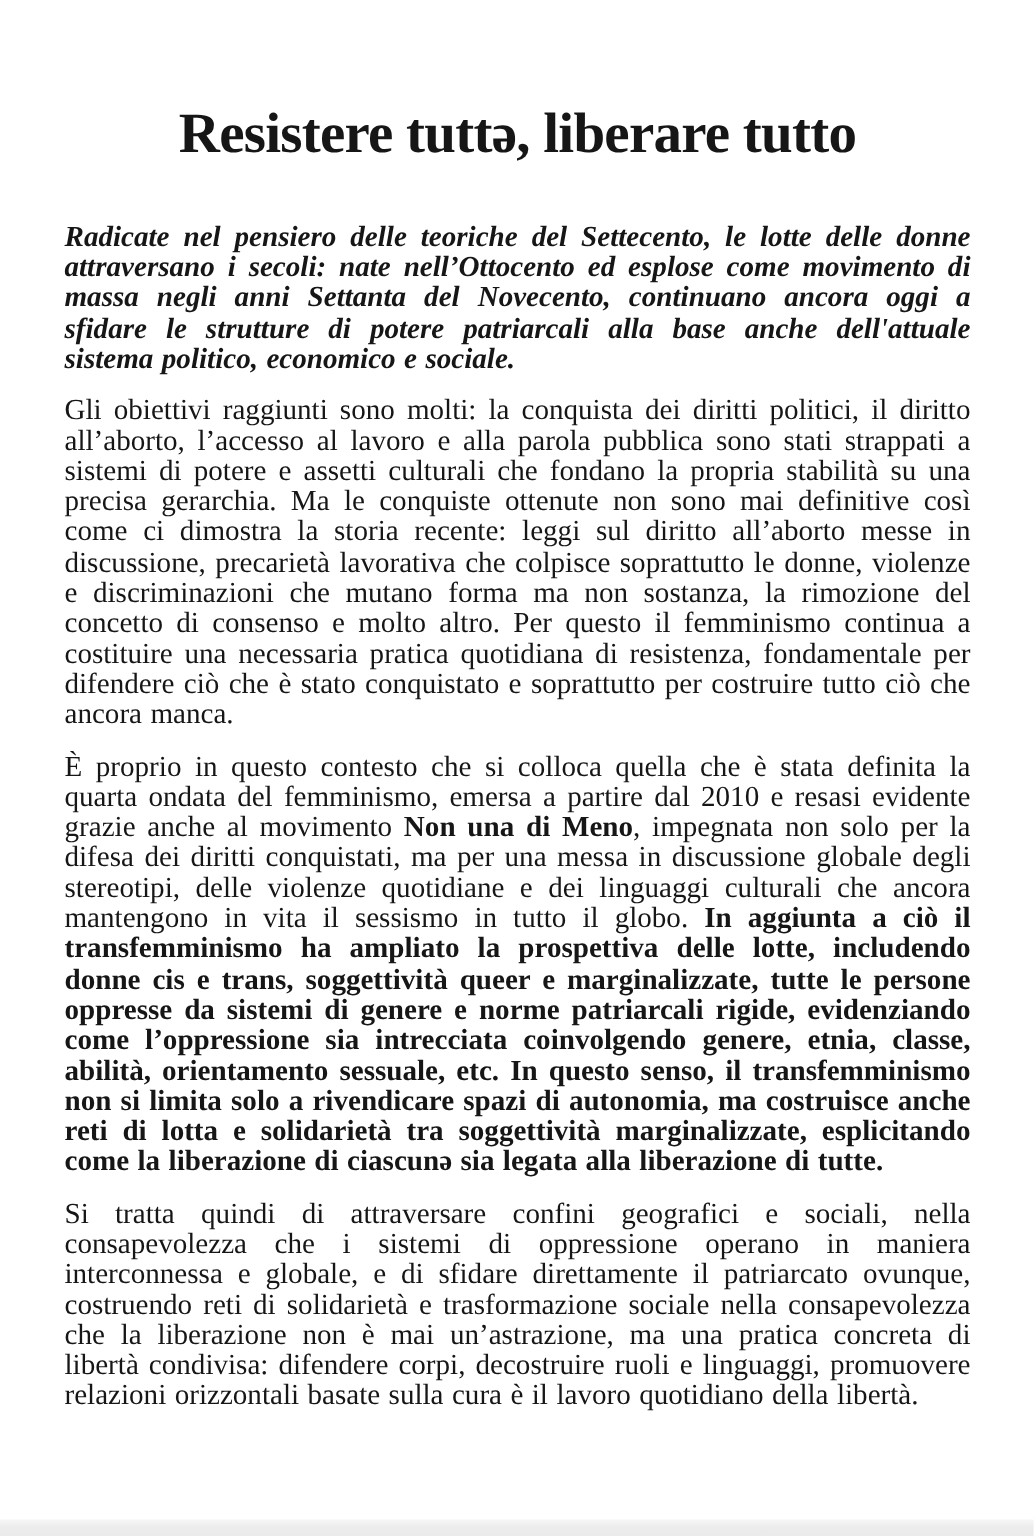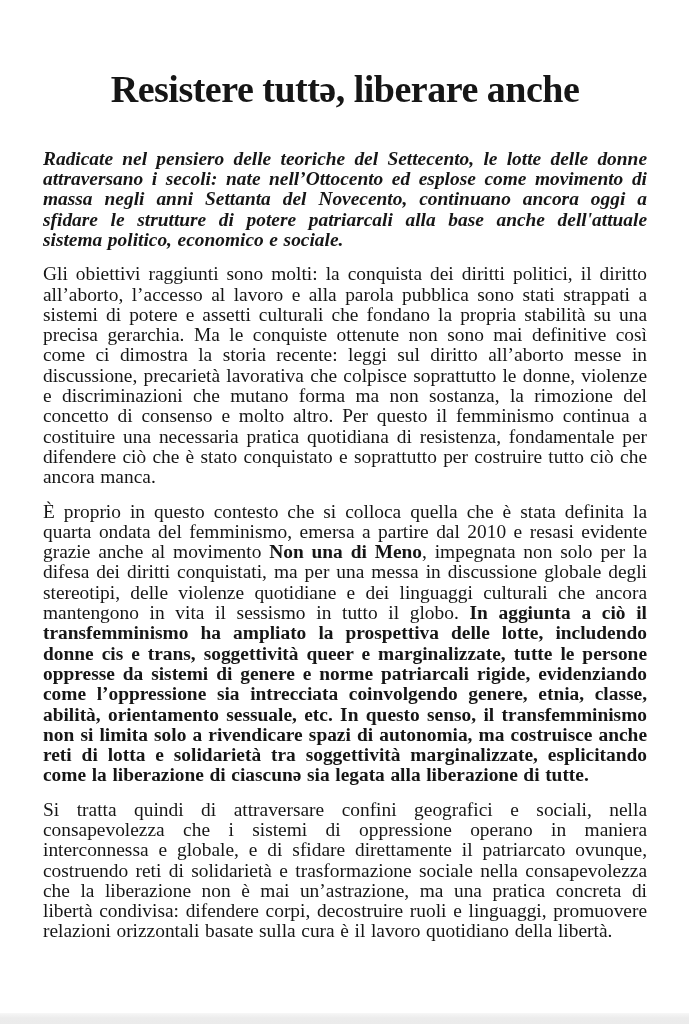--- a/index.html
+++ b/index.html
@@ -50,21 +50,21 @@
     width: 100%;
     height: 11px;
     background: linear-gradient(#f7f7f7, #ececec 45%, #ebebeb);
   }
 </style>
 </head>
 <body>
 
 <div class="page">
 
-  <h1 class="title">Resistere tuttə, liberare anche</h1>
+  <h1 class="title">Resistere tuttə, liberare tutto</h1>
 
   <p class="para intro"><span class="seg-bold seg-italic">Radicate nel pensiero delle teoriche del Settecento, le lotte delle donne attraversano i secoli: nate nell’Ottocento ed esplose come movimento di massa negli anni Settanta del Novecento, continuano ancora oggi a sfidare le strutture di potere patriarcali alla base anche dell'attuale sistema politico, economico e sociale.</span></p>
 
   <p class="para"><span>Gli obiettivi raggiunti sono molti: la conquista dei diritti politici, il diritto all’aborto, l’accesso al lavoro e alla parola pubblica sono stati strappati a sistemi di potere e assetti culturali che fondano la propria stabilità su una precisa gerarchia. Ma le conquiste ottenute non sono mai definitive così come ci dimostra la storia recente: leggi sul diritto all’aborto messe in discussione, precarietà lavorativa che colpisce soprattutto le donne, violenze e discriminazioni che mutano forma ma non sostanza, la rimozione del concetto di consenso e molto altro. Per questo il femminismo continua a costituire una necessaria pratica quotidiana di resistenza, fondamentale per difendere ciò che è stato conquistato e soprattutto per costruire tutto ciò che ancora manca.</span></p>
 
   <p class="para"><span>È proprio in questo contesto che si colloca quella che è stata definita la quarta ondata del femminismo, emersa a partire dal 2010 e resasi evidente grazie anche al movimento </span><span class="seg-bold">Non una di Meno</span><span>, impegnata non solo per la difesa dei diritti conquistati, ma per una messa in discussione globale degli stereotipi, delle violenze quotidiane e dei linguaggi culturali che ancora mantengono in vita il sessismo in tutto il globo. </span><span class="seg-bold">In aggiunta a ciò il transfemminismo ha ampliato la prospettiva delle lotte, includendo donne cis e trans, soggettività queer e marginalizzate, tutte le persone oppresse da sistemi di genere e norme patriarcali rigide, evidenziando come l’oppressione sia intrecciata coinvolgendo genere, etnia, classe, abilità, orientamento sessuale, etc. In questo senso, il transfemminismo non si limita solo a rivendicare spazi di autonomia, ma costruisce anche reti di lotta e solidarietà tra soggettività marginalizzate, esplicitando come la liberazione di ciascunə sia legata alla liberazione di tutte.</span></p>
 
   <p class="para"><span>Si tratta quindi di attraversare confini geografici e sociali, nella consapevolezza che i sistemi di oppressione operano in maniera interconnessa e globale, e di sfidare direttamente il patriarcato ovunque, costruendo reti di solidarietà e trasformazione sociale nella consapevolezza che la liberazione non è mai un’astrazione, ma una pratica concreta di libertà condivisa: difendere corpi, decostruire ruoli e linguaggi, promuovere relazioni orizzontali basate sulla cura è il lavoro quotidiano della libertà.</span></p>
 
 </div>

